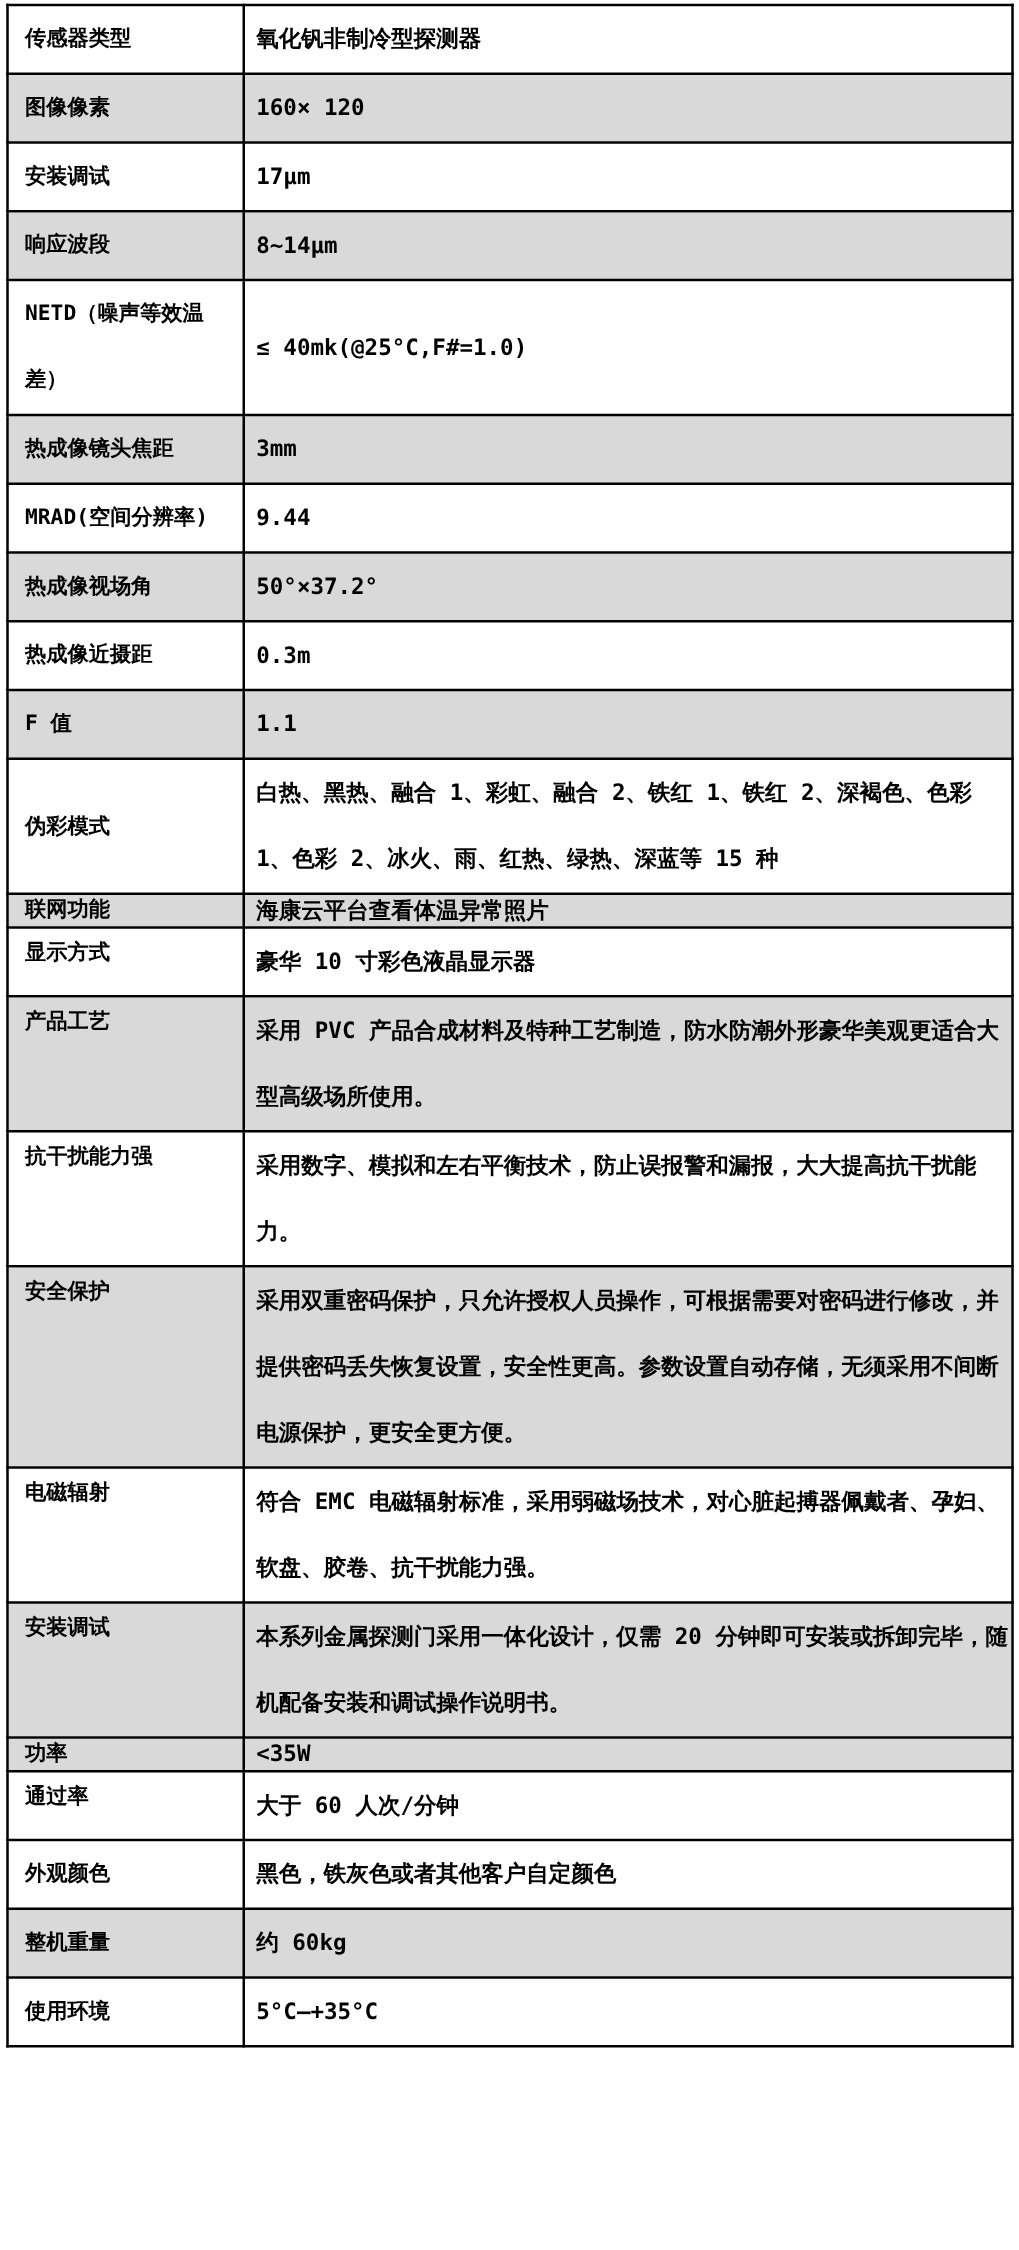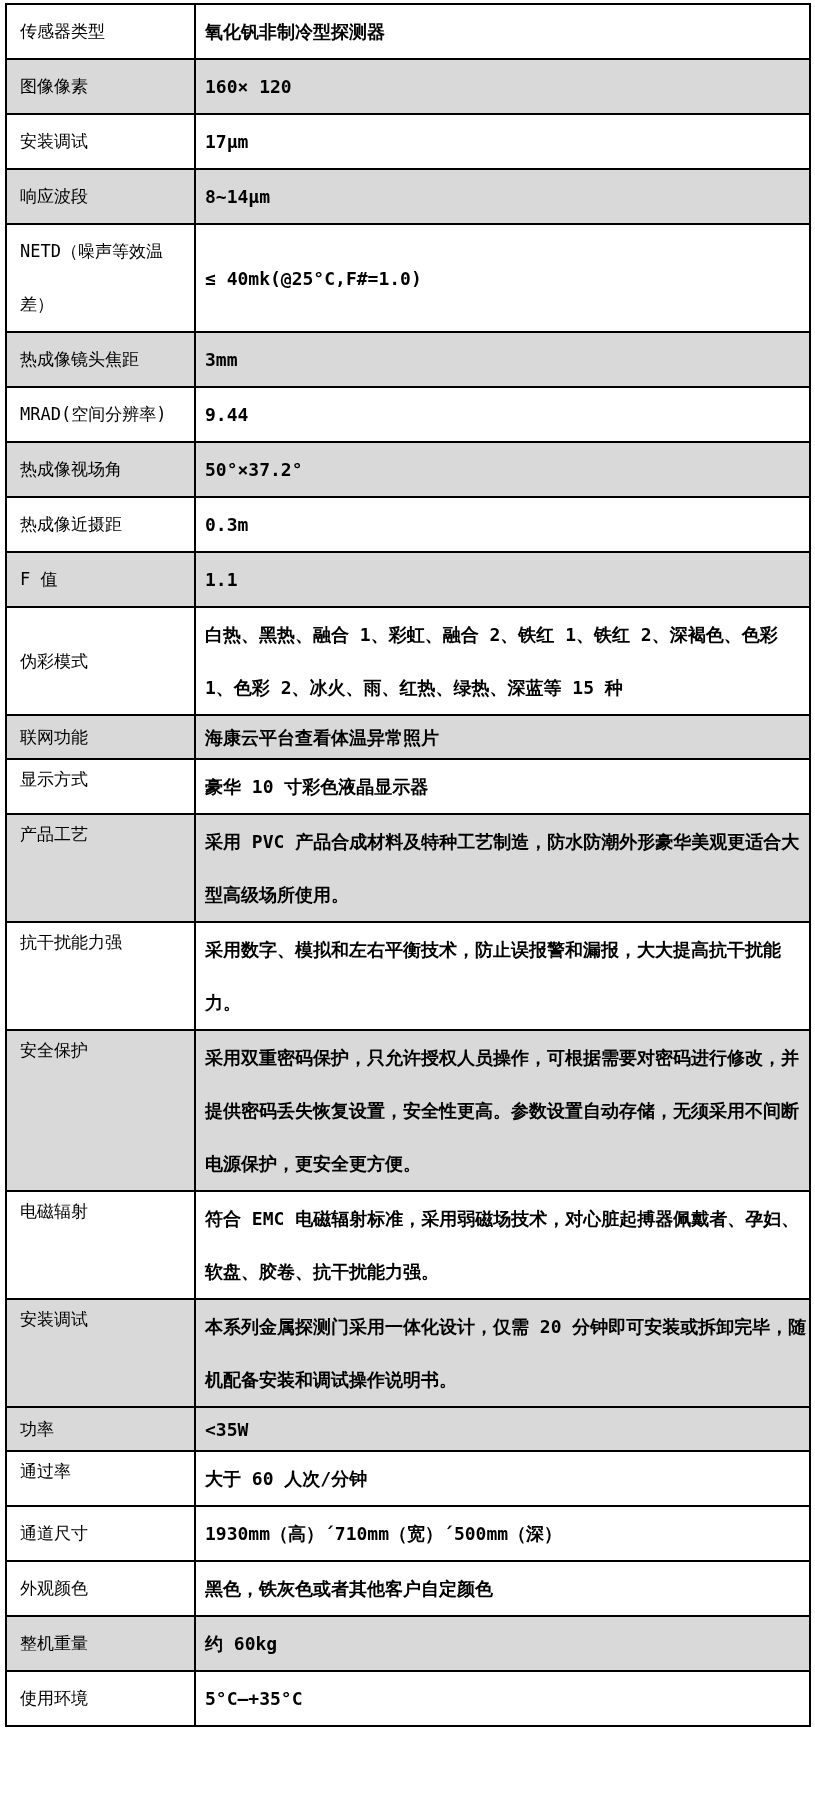--- a/index.html
+++ b/index.html
@@ -30,21 +30,21 @@
     border: 2px solid var(--border-color, #000);
     vertical-align: middle;
     padding: 0;
     color: var(--text-color, #000);
     overflow: hidden;
   }
   tr.spec-row { background: var(--row-bg, #fff); }
   tr.spec-row.shaded { background: var(--shaded-bg, #d9d9d9); }
   td.spec-label {
     font-family: "DejaVu Sans Mono", "Liberation Mono", monospace;
-    font-weight: 400;
+    font-weight: 700;
     font-size: 17px;
     line-height: 53px;
     padding-left: 13px;
     padding-right: 20px;
     white-space: normal;
     word-break: break-word;
   }
   td.spec-value {
     font-family: "DejaVu Sans Mono", "Liberation Mono", monospace;
     font-weight: 700;
@@ -52,21 +52,21 @@
     line-height: 53px;
     padding-left: 9px;
     padding-right: 0;
     white-space: pre-wrap;
     word-break: break-word;
   }
   
   tr.compact td.spec-label,
   tr.compact td.spec-value {
     line-height: 21px;
-    height: 44px;
+    height: 27px;
   }
   
   tr.label-top td.spec-label {
     vertical-align: top;
     line-height: 23px;
     padding-top: 8px;
   }
   tr.label-top td.spec-value {
     vertical-align: top;
   }
@@ -155,24 +155,20 @@
         </tr>
         <tr class="spec-row compact shaded">
           <td class="spec-label">功率</td>
           <td class="spec-value">&lt;35W</td>
         </tr>
         <tr class="spec-row label-top">
           <td class="spec-label">通过率</td>
           <td class="spec-value">大于 60 人次/分钟</td>
         </tr>
         <tr class="spec-row normal">
-          <td class="spec-label">通道尺寸</td>
-          <td class="spec-value">1930mm（高）´710mm（宽）´500mm（深）</td>
-        </tr>
-        <tr class="spec-row normal">
           <td class="spec-label">外观颜色</td>
           <td class="spec-value">黑色，铁灰色或者其他客户自定颜色</td>
         </tr>
         <tr class="spec-row normal shaded">
           <td class="spec-label">整机重量</td>
           <td class="spec-value">约 60kg</td>
         </tr>
         <tr class="spec-row normal">
           <td class="spec-label">使用环境</td>
           <td class="spec-value">5°C—+35°C</td>

